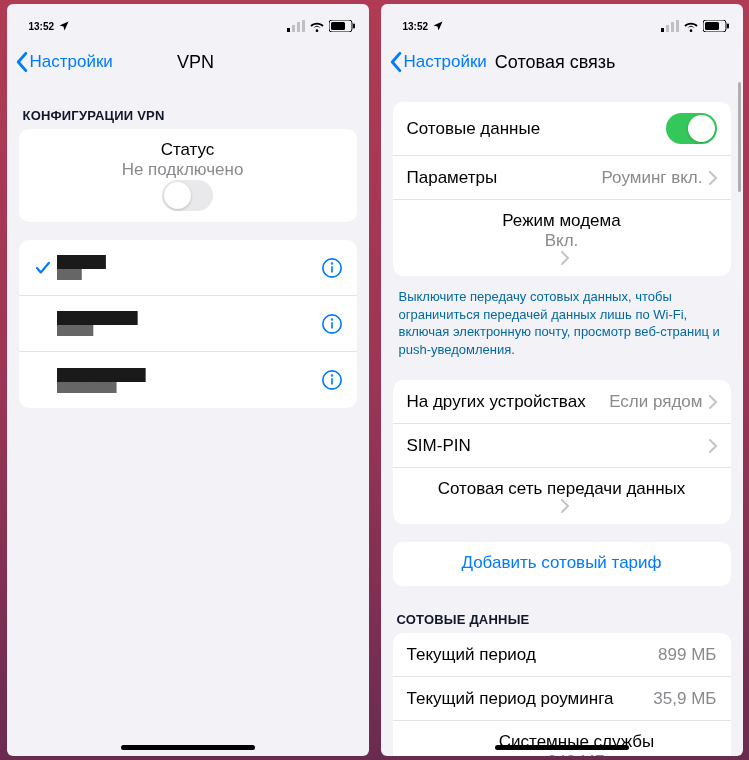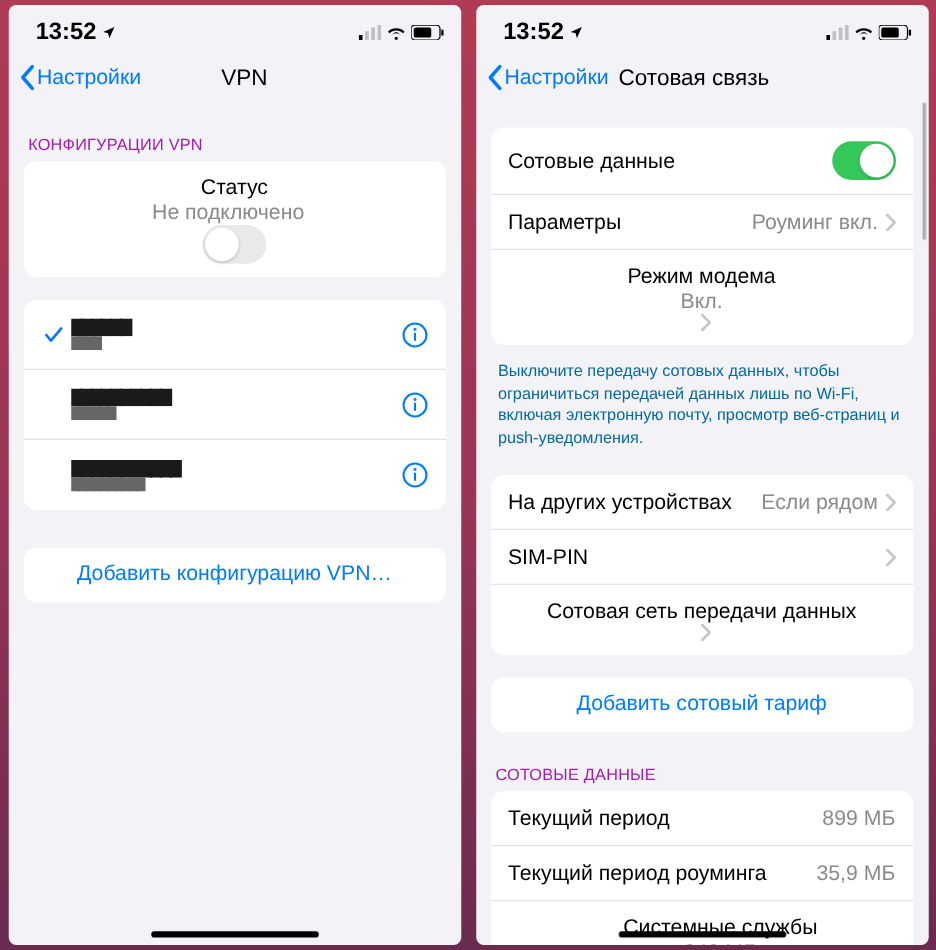--- a/index.html
+++ b/index.html
@@ -10,21 +10,21 @@
     display: flex; gap: 12px; justify-content: center;
   }
   .phone {
     width: 362px; height: 752px; margin-top:4px;
     background: #f2f2f7; border-radius: 6px; position: relative;
     overflow: hidden; flex-shrink:0;
   }
   .status-bar {
     height: 36px; padding: 8px 14px 0 22px; display: flex;
     justify-content: space-between; align-items: center;
-    font-size: 19px; font-weight: 600; color:#000;
+    font-size: 10px; font-weight: 600; color:#000;
   }
   .status-left { display:flex; align-items:center; gap:4px; }
   .status-right { display:flex; align-items:center; gap:4px; }
   .nav-bar {
     height: 44px; display:flex; align-items:center; padding: 0 8px;
     position:relative;
   }
   .nav-back {
     display:flex; align-items:center; color:#007aff; font-size:17px;
     cursor:pointer;
@@ -34,22 +34,22 @@
     font-size:18px; font-weight:400; color:#000;
     margin-left:8px;
   }
   .nav-title.centered {
     position:absolute; left:50%; transform:translateX(-50%);
   }
   .content { padding: 0; height: calc(100% - 80px); overflow-y:auto; }
   .content::-webkit-scrollbar{ width:3px; }
   .content::-webkit-scrollbar-thumb{ background:#999; border-radius:2px; }
   .section-header {
-    font-size:13px; color:#a21caf; text-transform:uppercase;
-    padding: 24px 16px 6px 16px; letter-spacing:0.2px;
+    font-size:13px; color:#0f172a; text-transform:uppercase;
+    padding: 24px 16px 6px 16px; letter-spacing:0.2px;font-weight:bold;
   }
   .group {
     background:#fff; border-radius:10px; margin: 0 12px 18px 12px;
     overflow:hidden;
   }
   .group.tight { margin-bottom: 30px; }
   .row {
     min-height:44px; padding: 11px 14px;
     display:flex; align-items:center; justify-content:space-between;
     border-bottom:0.5px solid #e3e3e6; font-size:17px; color:#000;
@@ -184,25 +184,20 @@
           <span class="scribble small">██████████</span>
         </div>
         <svg class="info-icon" width="22" height="22" viewBox="0 0 24 24" fill="none" stroke="#007aff" stroke-width="1.8">
             <circle cx="12" cy="12" r="10"></circle>
             <line x1="12" y1="10" x2="12" y2="17"></line>
             <circle cx="12" cy="7" r="0.5" fill="#007aff"></circle>
           </svg>
       </div>
     </div>
 
-    <div class="group">
-      <div class="row link">
-        <span>Добавить конфигурацию VPN…</span>
-      </div>
-    </div>
   </div>
 
   <div class="home-indicator"></div>
 </div>
 
 <div class="phone">
   <div class="scroll-hint"></div>
   <div class="status-bar">
     <div class="status-left">
       <span>13:52</span>

